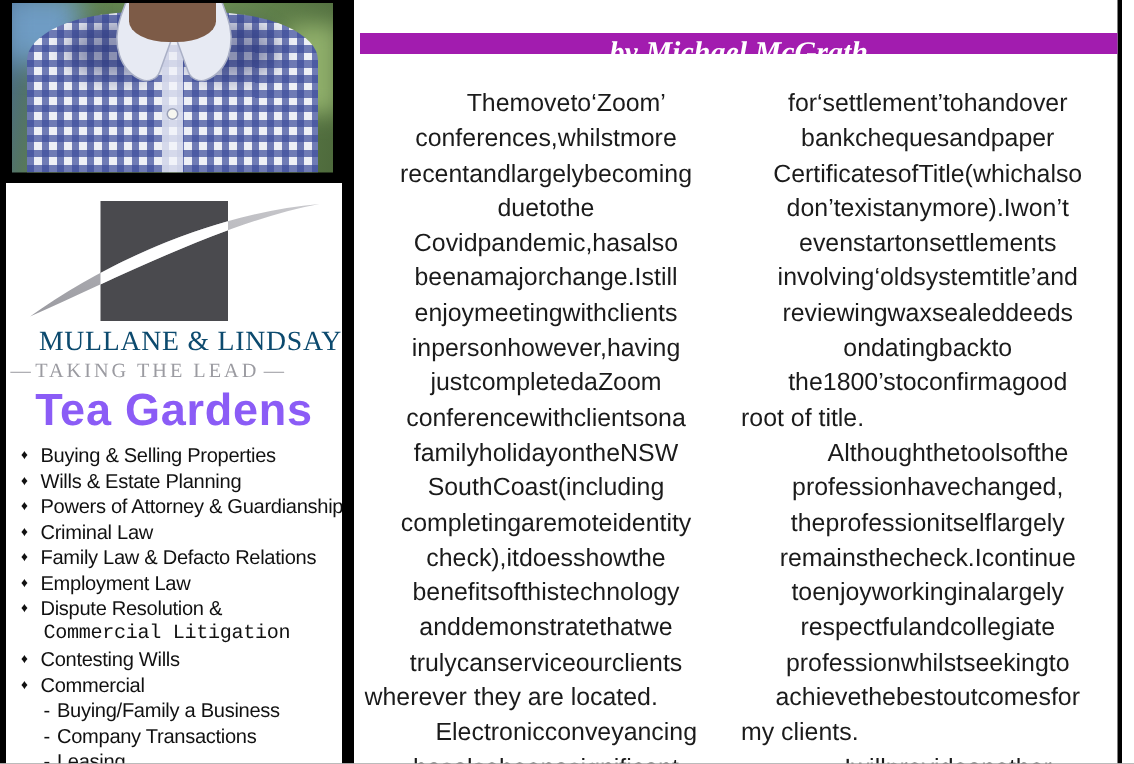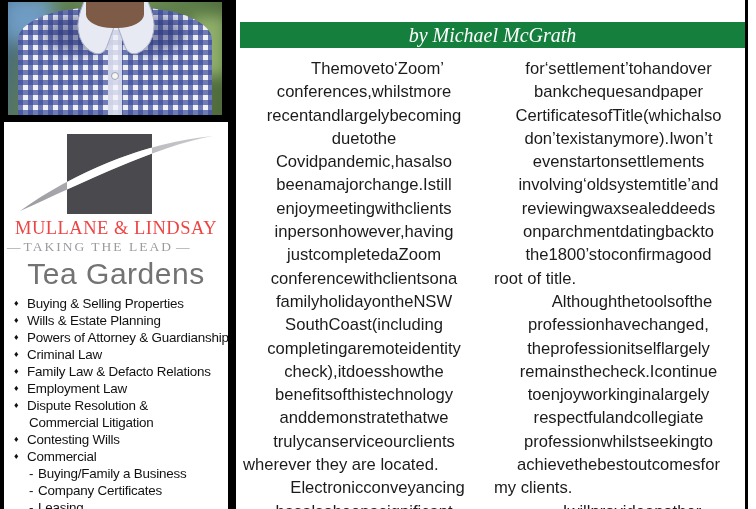--- a/index.html
+++ b/index.html
@@ -33,38 +33,38 @@
     border-radius:50%;background:#f6f6f0;border:1px solid #9aa0b8;}
   .collar{position:absolute;width:36px;height:46px;top:-4px;background:#e7eaf3;
     border:1px solid #aab0c6;}
   .collar.l{left:calc(50% - 40px);transform:rotate(20deg);border-radius:4px 0 10px 75%;}
   .collar.r{left:calc(50% + 4px);transform:rotate(-20deg);border-radius:0 4px 75% 10px;}
   .neck{position:absolute;left:50%;transform:translateX(-50%);top:-4px;width:58px;height:30px;
     background:#7d5b47;border-radius:0 0 46% 46%;}
   
   .sidebar-body{position:absolute;left:4px;top:122px;width:224px;}
   .logo-svg{display:block;margin:3px auto 0;}
-  .firm-name{margin-top:1px;text-align:center;font-family:"Liberation Serif",serif;
-    font-size:18.5px;letter-spacing:.5px;color:#ef4444;white-space:nowrap;}
+  .firm-name{margin-top:1px;text-align:right;font-family:"Liberation Serif",serif;
+    font-size:18.5px;letter-spacing:.5px;color:#0c4a6e;white-space:nowrap;}
   .tagline{margin-top:0;text-align:left;font-family:"Liberation Serif",serif;
     font-size:13.5px;letter-spacing:2px;color:#9b9ba1;white-space:nowrap;}
   .tagline .dash{letter-spacing:0;margin:0 3px;}
-  .location-heading{margin-top:2px;text-align:center;font-weight:normal;font-size:30px;
-    letter-spacing:.5px;color:#737373;white-space:nowrap;}
+  .location-heading{margin-top:2px;text-align:center;font-weight:bold;font-size:30px;
+    letter-spacing:.5px;color:#8b5cf6;white-space:nowrap;}
   .services{margin-top:4px;padding-left:10px;color:#111;font-size:13.4px;line-height:17px;}
   .svc{position:relative;white-space:nowrap;letter-spacing:-.2px;}
   .svc .mk{position:absolute;left:0;top:0;font-size:9px;line-height:17px;}
   .svc.bullet{padding-left:13px;}
-  .svc.cont{padding-left:15px;}
+  .svc.cont{padding-left:15px;font-family:Liberation Mono, monospace;}
   .svc.dash{padding-left:24px;}
   .svc.dash .mk{left:15px;font-size:13.4px;}
   
-  .byline-bar{position:absolute;left:240px;top:22px;width:505px;height:26px;background:#15803d;
+  .byline-bar{position:absolute;left:240px;top:22px;width:505px;height:14px;background:#a21caf;
     color:#fff;text-align:center;line-height:26px;
-    font-family:"Liberation Serif",serif;font-style:italic;font-weight:normal;font-size:20px;}
+    font-family:"Liberation Serif",serif;font-style:italic;font-weight:bold;font-size:20px;}
   .col{position:absolute;top:52px;height:457px;overflow:hidden;padding-top:5px;
     color:#1b1b1b;font-size:16.6px;}
   .col1{left:243px;width:242px;}
   .col2{left:494px;width:249px;}
   .line{display:flex;justify-content:center;line-height:23.3px;white-space:pre;}
   .line.end{display:block;}
   .line.indent{padding-left:27px;}
 </style>
 </head>
 <body>
@@ -111,21 +111,21 @@
         <div class="svc bullet"><span class="mk">♦</span><span>Wills &amp; Estate Planning</span></div>
         <div class="svc bullet"><span class="mk">♦</span><span>Powers of Attorney &amp; Guardianship</span></div>
         <div class="svc bullet"><span class="mk">♦</span><span>Criminal Law</span></div>
         <div class="svc bullet"><span class="mk">♦</span><span>Family Law &amp; Defacto Relations</span></div>
         <div class="svc bullet"><span class="mk">♦</span><span>Employment Law</span></div>
         <div class="svc bullet"><span class="mk">♦</span><span>Dispute Resolution &amp;</span></div>
         <div class="svc cont"><span>Commercial Litigation</span></div>
         <div class="svc bullet"><span class="mk">♦</span><span>Contesting Wills</span></div>
         <div class="svc bullet"><span class="mk">♦</span><span>Commercial</span></div>
         <div class="svc dash"><span class="mk">-</span><span>Buying/Family a Business</span></div>
-        <div class="svc dash"><span class="mk">-</span><span>Company Certificates</span></div>
+        <div class="svc dash"><span class="mk">-</span><span>Company Transactions</span></div>
         <div class="svc dash"><span class="mk">-</span><span>Leasing</span></div>
       </div>
   </div>
 
   <div class="border-left"></div>
   <div class="divider-v"></div>
   <div class="border-right"></div>
 
   <div class="byline-bar">
     <span>by Michael McGrath</span>
@@ -153,21 +153,21 @@
       <div class="line"><span>has</span><span>also</span><span>been</span><span>a</span><span>significant</span></div>
     </div>
   <div class="col col2" id="col2">
       <div class="line"><span>for</span><span>‘settlement’</span><span>to</span><span>hand</span><span>over</span></div>
       <div class="line"><span>bank</span><span>cheques</span><span>and</span><span>paper</span></div>
       <div class="line"><span>Certificates</span><span>of</span><span>Title</span><span>(which</span><span>also</span></div>
       <div class="line"><span>don’t</span><span>exist</span><span>anymore).</span><span>I</span><span>won’t</span></div>
       <div class="line"><span>even</span><span>start</span><span>on</span><span>settlements</span></div>
       <div class="line"><span>involving</span><span>‘old</span><span>system</span><span>title’</span><span>and</span></div>
       <div class="line"><span>reviewing</span><span>wax</span><span>sealed</span><span>deeds</span></div>
-      <div class="line"><span>on</span><span>parchment</span><span>dating</span><span>back</span><span>to</span></div>
+      <div class="line"><span>on</span><span>dating</span><span>back</span><span>to</span></div>
       <div class="line"><span>the</span><span>1800’s</span><span>to</span><span>confirm</span><span>a</span><span>good</span></div>
       <div class="line end">root of title.</div>
       <div class="line indent"><span>Although</span><span>the</span><span>tools</span><span>of</span><span>the</span></div>
       <div class="line"><span>profession</span><span>have</span><span>changed,</span></div>
       <div class="line"><span>the</span><span>profession</span><span>itself</span><span>largely</span></div>
       <div class="line"><span>remains</span><span>the</span><span>check.</span><span>I</span><span>continue</span></div>
       <div class="line"><span>to</span><span>enjoy</span><span>working</span><span>in</span><span>a</span><span>largely</span></div>
       <div class="line"><span>respectful</span><span>and</span><span>collegiate</span></div>
       <div class="line"><span>profession</span><span>whilst</span><span>seeking</span><span>to</span></div>
       <div class="line"><span>achieve</span><span>the</span><span>best</span><span>outcomes</span><span>for</span></div>

